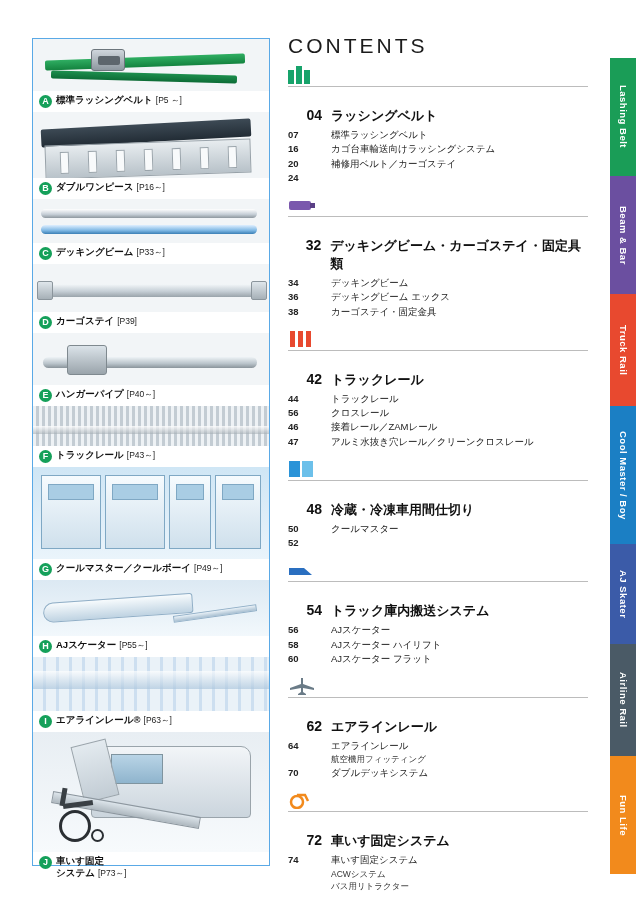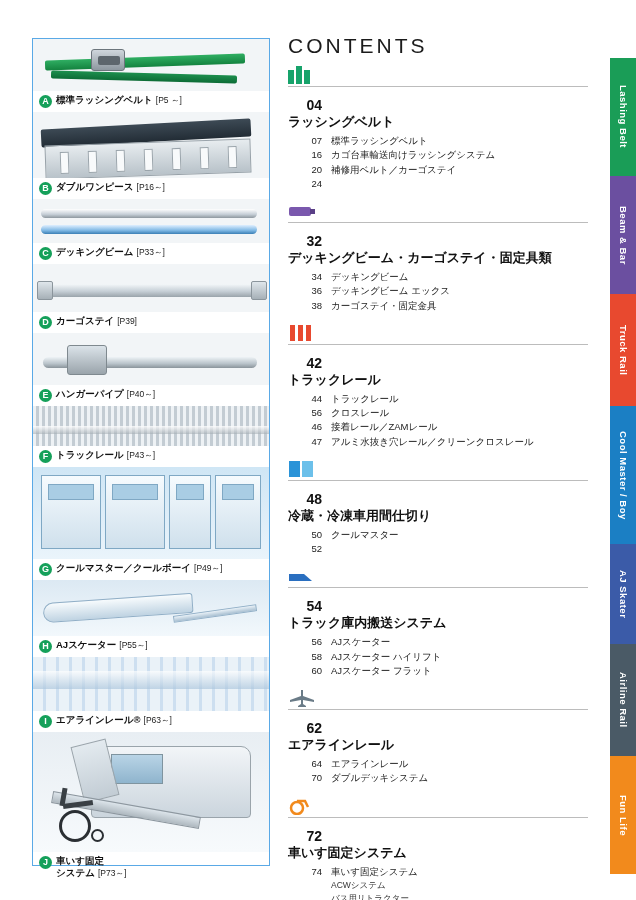--- a/index.html
+++ b/index.html
@@ -231,45 +231,45 @@
     border-top: 1px solid #bcbcbc;
     margin-bottom: 4px;
   }
   .sec-icon {
     position: absolute;
     left: 0px; top: -20px;
     width: 28px; height: 18px;
   }
   .sec-head {
     display: flex; align-items: baseline;
-    margin: 10px 0 3px 0;
-    flex-direction: column;
+    margin: 20px 0 3px 0;
   }
   .sec-num {
     width: 34px;
     text-align: right;
     font-size: 14px;
     font-weight: bold;
     color: #111;
     margin-right: 9px;
     font-family: "Liberation Sans", sans-serif;
   }
   .sec-name {
     font-size: 13px;
     font-weight: bold;
     color: #111;
   }
   .row {
     display: flex; align-items: baseline;
     line-height: 1.5;
   }
   .row-num {
-    width: 34px; text-align: right;
+    width: 34px; text-align: left;
     font-size: 9.5px; color: #222;
     margin-right: 9px;
+    font-weight: bold;
   }
   .row-name { font-size: 9.5px; color: #222; }
   .row.sub .row-num { visibility: hidden; }
   .row.sub .row-name { font-size: 8.5px; color: #333; }
 
   
   .ico-bars { display:flex; gap:2px; height:18px; align-items:flex-end; }
   .ico-bars i { display:block; width:6px; background:#17a36b; }
 
   
@@ -577,20 +577,24 @@
           </div>
           <div class="sec-rule"></div>
           <div class="sec-head">
             <span class="sec-num">62</span>
             <span class="sec-name">エアラインレール</span>
           </div>
           <div class="row">
             <span class="row-num">64</span>
             <span class="row-name">エアラインレール</span>
           </div>
+          <div class="row sub">
+            <span class="row-num"></span>
+            <span class="row-name">航空機用フィッティング</span>
+          </div>
           <div class="row">
             <span class="row-num">70</span>
             <span class="row-name">ダブルデッキシステム</span>
           </div>
         </div>
         <div class="sec">
           <div style="position: relative; height: 20px;">
             <span class="sec-icon" style="top: 0px;"><svg width="28" height="18">
                 <circle cx="9" cy="11" r="6" fill="none" stroke="#f28a1c" stroke-width="2.5"></circle>
                 <path d="M9 4 L17 4 L20 10" stroke="#f28a1c" stroke-width="2.5" fill="none"></path>

